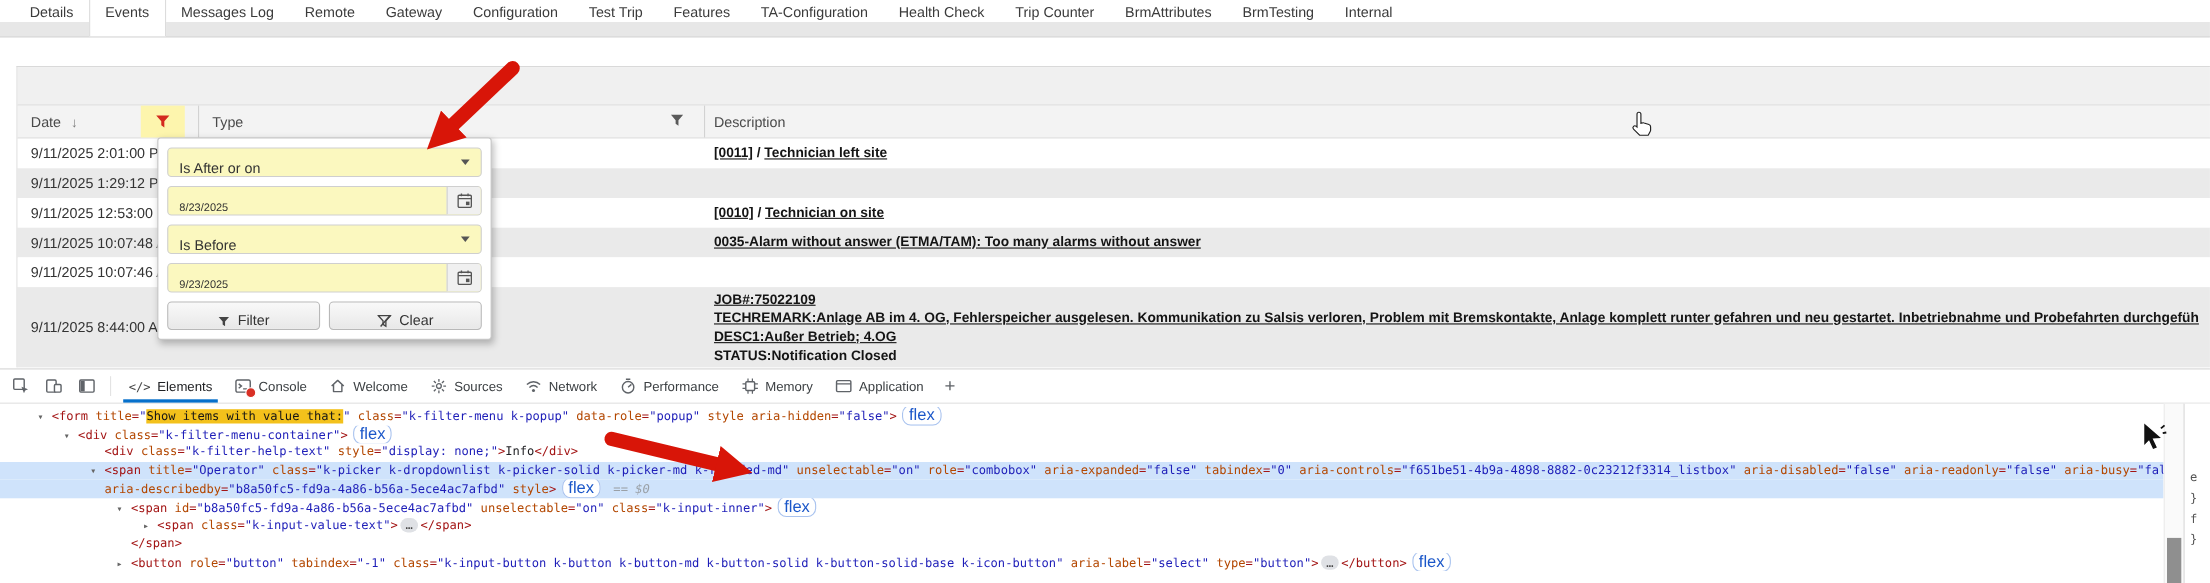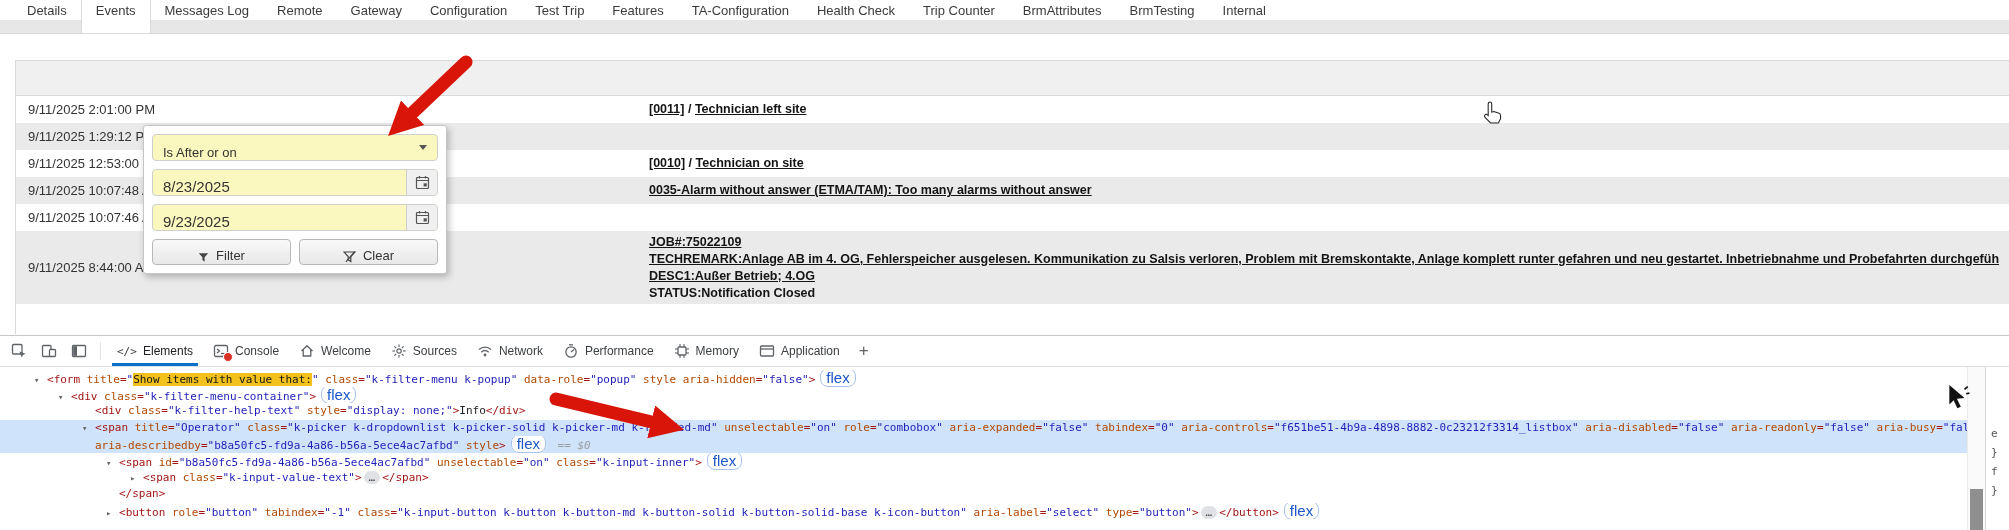--- a/index.html
+++ b/index.html
@@ -30,21 +30,21 @@
   .c-type{width:460px;box-sizing:border-box}
   .c-desc{flex:1;padding-left:8px;overflow:hidden}
   .descline{white-space:nowrap;overflow:hidden;line-height:17px;font-size:12.5px;font-weight:bold;color:#141414}
   .dlink{text-decoration:underline}
 
   
   .popup{position:absolute;left:143px;top:125px;width:304px;box-sizing:border-box;background:#fff;border:1px solid #c6c6c6;border-radius:3px;box-shadow:2px 3px 7px rgba(0,0,0,.25);z-index:10;padding:8px}
   .field{position:relative;height:27px;margin-bottom:8px;background:#fbf8bf;border:1px solid #cfcfcf;border-radius:4px;display:flex;align-items:flex-end;font-size:13px;color:#333;box-sizing:border-box;overflow:hidden}
   .field .txt{padding-left:10px}
   .caret{position:absolute;right:10px;top:10px;width:0;height:0;border-left:4.5px solid transparent;border-right:4.5px solid transparent;border-top:5.5px solid #555}
-  .dval{flex:1;background:transparent;border:none;outline:none;padding:0 0 0 10px;font-family:"Liberation Sans",sans-serif;font-size:15px;color:#333;min-width:0}
+  .dval{flex:1;background:transparent;border:none;outline:none;padding:0 0 0 10px;font-family:"Liberation Sans",sans-serif;font-size:10px;color:#333;min-width:0}
   .calbtn{width:30px;align-self:stretch;border-left:1px solid #cfcfcf;background:#f0f0f0;display:flex;align-items:center;justify-content:center}
   .btnrow{display:flex;gap:8px}
   .pbtn{flex:1;height:26px;border:1px solid #b8b8b8;border-radius:4px;background:linear-gradient(#f9f9f9,#e8e8e8);font-family:"Liberation Sans",sans-serif;font-size:13px;color:#333;display:flex;align-items:flex-end;justify-content:center;gap:7px;cursor:default}
 
   
   .devtools{position:absolute;left:0;right:0;top:335px;bottom:0;border-top:1px solid #c9c9c9;background:#fff}
   .dt-toolbar{position:absolute;top:0;left:0;right:0;height:30px;border-bottom:1px solid #e0e0e0;display:flex;align-items:center;padding-left:4px;background:#fff}
   .dticon{width:26px;height:26px;display:flex;align-items:center;justify-content:center;margin:0 2px}
   .vsep{width:1px;height:18px;background:#e3e3e3;margin:0 6px}
   .dttab{display:flex;align-items:center;gap:6px;height:30px;padding:0 10px;font-size:12px;color:#3c4043;position:relative;white-space:nowrap}
@@ -94,20 +94,42 @@
         <div class="tab">Health Check</div>
         <div class="tab">Trip Counter</div>
         <div class="tab">BrmAttributes</div>
         <div class="tab">BrmTesting</div>
         <div class="tab">Internal</div>
       </div>
   </div>
 
   <div class="grid">
     <div class="groupband"></div>
+    <div class="ghead">
+      <div class="gh-date">
+        <span>Date</span>
+        <span class="sort">↓</span>
+        <span class="fbtn-active">
+          <svg width="14" height="13" viewBox="0 0 14 13">
+              <path d="M1 1 H13 L8.4 6.2 V11.8 L5.6 9.8 V6.2 Z" fill="#d42a1e"></path>
+            </svg>
+        </span>
+      </div>
+      <div class="gh-type">
+        <span>Type</span>
+        <span class="fbtn">
+          <svg width="13" height="12" viewBox="0 0 14 13">
+              <path d="M1 1 H13 L8.4 6.2 V11.8 L5.6 9.8 V6.2 Z" fill="#5a5a5a"></path>
+            </svg>
+        </span>
+      </div>
+      <div class="gh-desc">
+        <span>Description</span>
+      </div>
+    </div>
     <div id="grid-rows">
         <div class="grow">
           <div class="c-date">9/11/2025 2:01:00 PM</div>
           <div class="c-type"></div>
           <div class="c-desc">
             <div class="descline"><span class="dlink">[0011]</span><span class="dplain"> / </span><span class="dlink">Technician left site</span></div>
           </div>
         </div>
         <div class="grow alt">
           <div class="c-date">9/11/2025 1:29:12 PM</div>
@@ -153,20 +175,24 @@
       <input class="dval" readonly="" value="8/23/2025" style="">
       <span class="calbtn">
         <svg width="15" height="15" viewBox="0 0 15 15">
             <rect x="1.5" y="2.5" width="12" height="11" rx="1" stroke="#555" fill="none" stroke-width="1.2"></rect>
             <line x1="1.5" y1="5.5" x2="13.5" y2="5.5" stroke="#555" stroke-width="1.2"></line>
             <line x1="4.5" y1="1" x2="4.5" y2="3.5" stroke="#555" stroke-width="1.2"></line>
             <line x1="10.5" y1="1" x2="10.5" y2="3.5" stroke="#555" stroke-width="1.2"></line>
             <rect x="8.6" y="8.3" width="3.2" height="3.2" fill="#555"></rect>
           </svg>
       </span>
+    </div>
+    <div class="field">
+      <span class="txt">Is Before</span>
+      <span class="caret"></span>
     </div>
     <div class="field">
       <input class="dval" readonly="" value="9/23/2025" style="">
       <span class="calbtn">
         <svg width="15" height="15" viewBox="0 0 15 15">
             <rect x="1.5" y="2.5" width="12" height="11" rx="1" stroke="#555" fill="none" stroke-width="1.2"></rect>
             <line x1="1.5" y1="5.5" x2="13.5" y2="5.5" stroke="#555" stroke-width="1.2"></line>
             <line x1="4.5" y1="1" x2="4.5" y2="3.5" stroke="#555" stroke-width="1.2"></line>
             <line x1="10.5" y1="1" x2="10.5" y2="3.5" stroke="#555" stroke-width="1.2"></line>
             <rect x="8.6" y="8.3" width="3.2" height="3.2" fill="#555"></rect>

